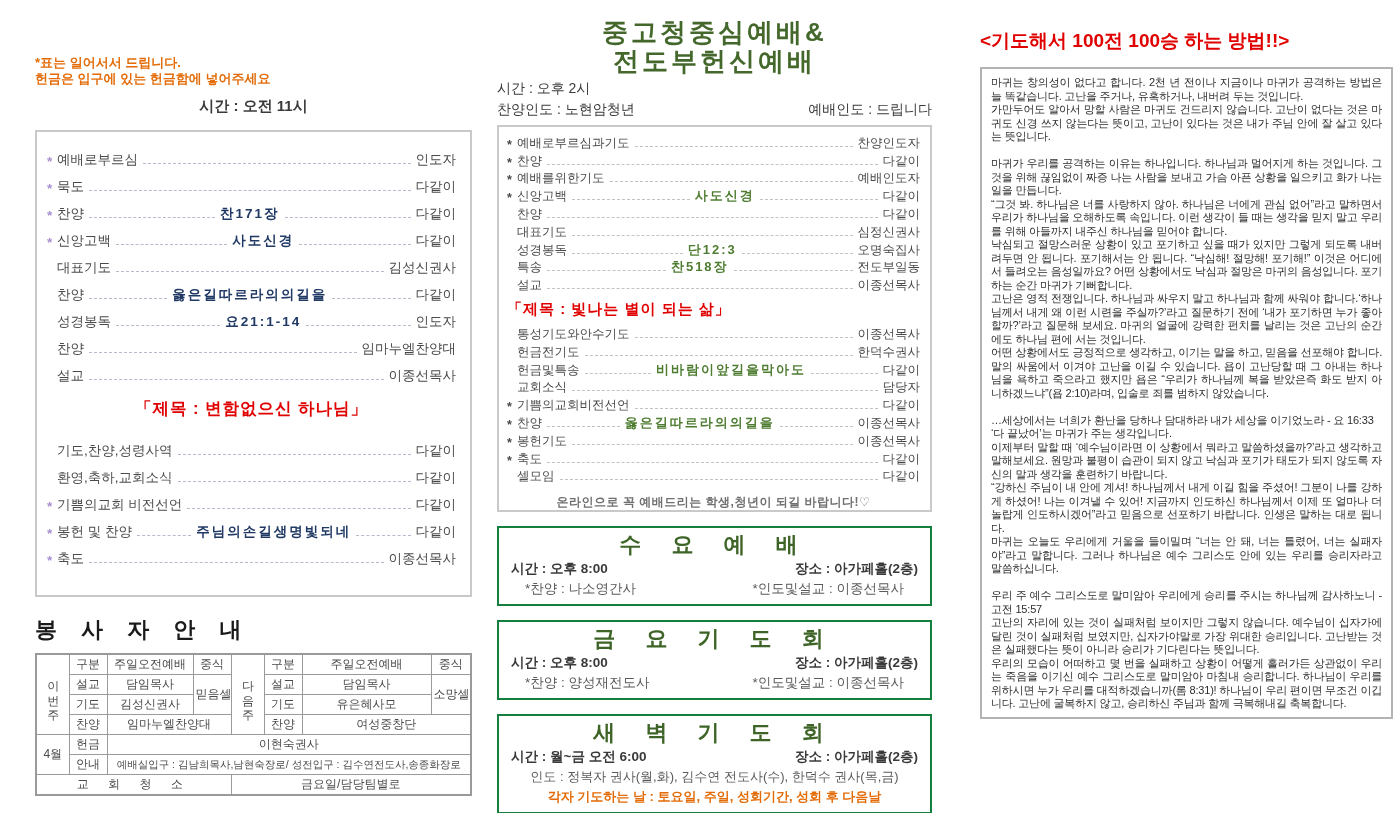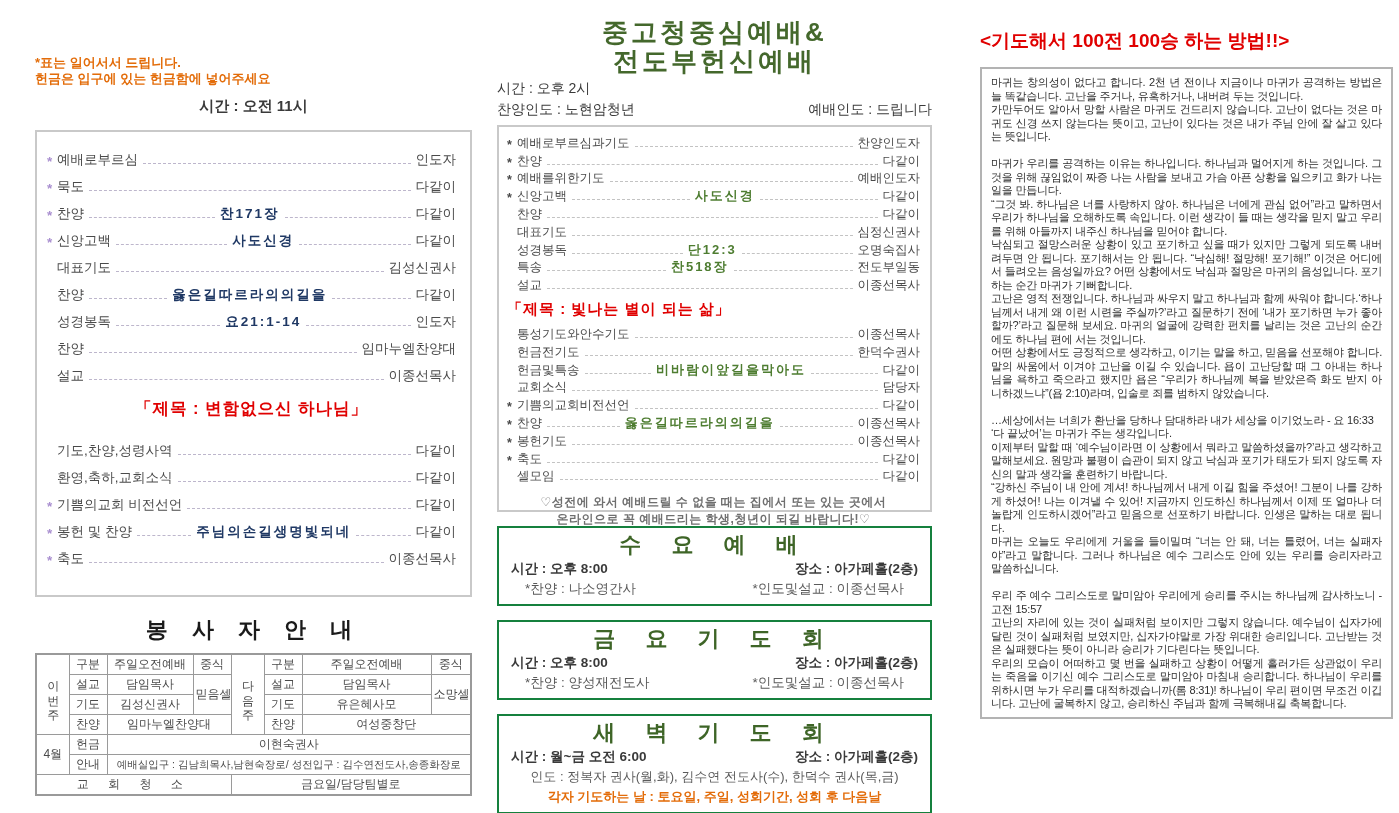--- a/index.html
+++ b/index.html
@@ -35,21 +35,21 @@
   .order-center { white-space:nowrap; font-weight:bold; letter-spacing:2px; }
   .left-scope .order-center { color:#1f3864; font-size:13.5px; }
   .mid-scope  .order-center { color:#4e7d31; font-size:13px; }
   .order-right { white-space:nowrap; color:#4a4a4a; }
   .center-only { text-align:center; font-weight:bold; color:#1f3864; letter-spacing:2px; font-size:13.5px; }
   .order-box .center-only { height:27px; line-height:27px; }
   .sermon-title {
     text-align:center; color:#e00000; font-weight:bold; font-size:16.5px;
     letter-spacing:1px; margin:13px 0 13px 0;
   }
-  .vol-title { text-align:center; font-size:22px; font-weight:bold; color:#1a1a1a;
+  .vol-title { font-size:22px; font-weight:bold; color:#1a1a1a;
     letter-spacing:9px; margin-top:18px; }
   table.vol { border-collapse:collapse; width:437px; margin-top:8px; border:2px solid #9a9a9a;
     font-size:12px; color:#4a4a4a; table-layout:fixed; }
   table.vol td { border:1px solid #9a9a9a; text-align:center; vertical-align:middle;
     height:20px; padding:1px 2px; overflow:hidden; white-space:nowrap; }
   td.vlabel { writing-mode:vertical-rl; text-orientation:upright; letter-spacing:3px; }
   td.small-cell { font-size:10.5px; }
   td.spaced { letter-spacing:8px; }
 
   
@@ -366,21 +366,20 @@
           <span class="order-right">다같이</span>
         </div>
         <div class="order-row">
           <span class="star"></span>
           <span class="order-label">셀모임</span>
           <span class="leader"></span>
           <span class="order-right">다같이</span>
         </div>
       </div>
     <div class="mid-note">
-      <div>♡성전에 와서 예배드릴 수 없을 때는 집에서 또는 있는 곳에서</div>
       <div>온라인으로 꼭 예배드리는 학생,청년이 되길 바랍니다!♡</div>
     </div>
   </div>
 
   <div class="svc-box">
     <div class="svc-title">수 요 예 배</div>
     <div class="svc-line">
       <span class="svc-bold">시간 : 오후 8:00</span>
       <span class="svc-bold">장소 : 아가페홀(2층)</span>
     </div>

